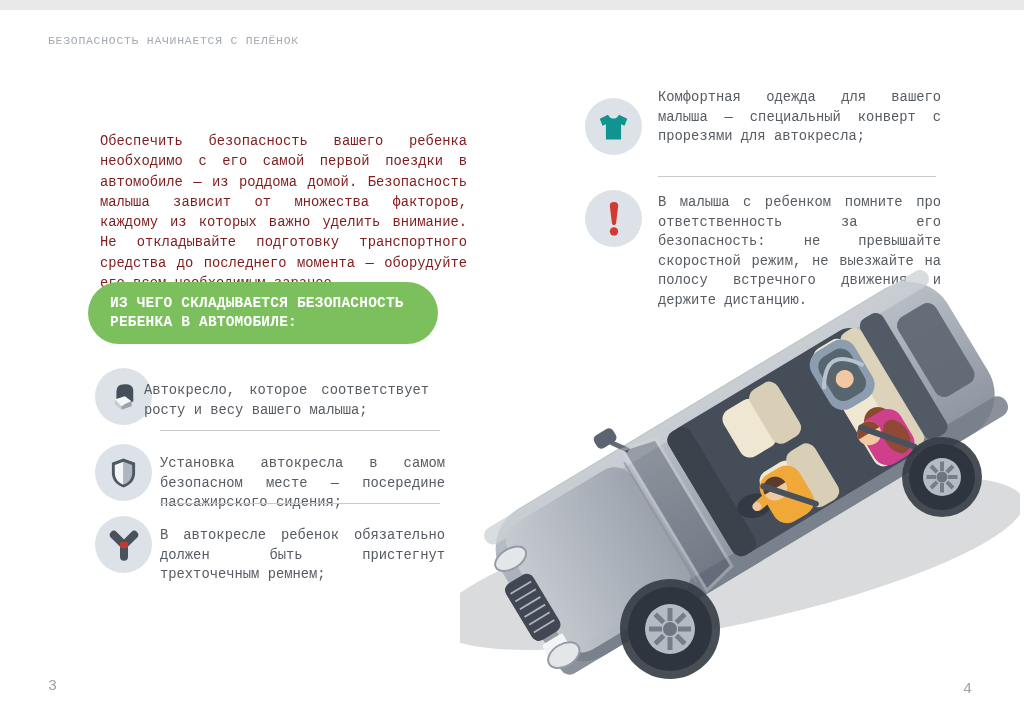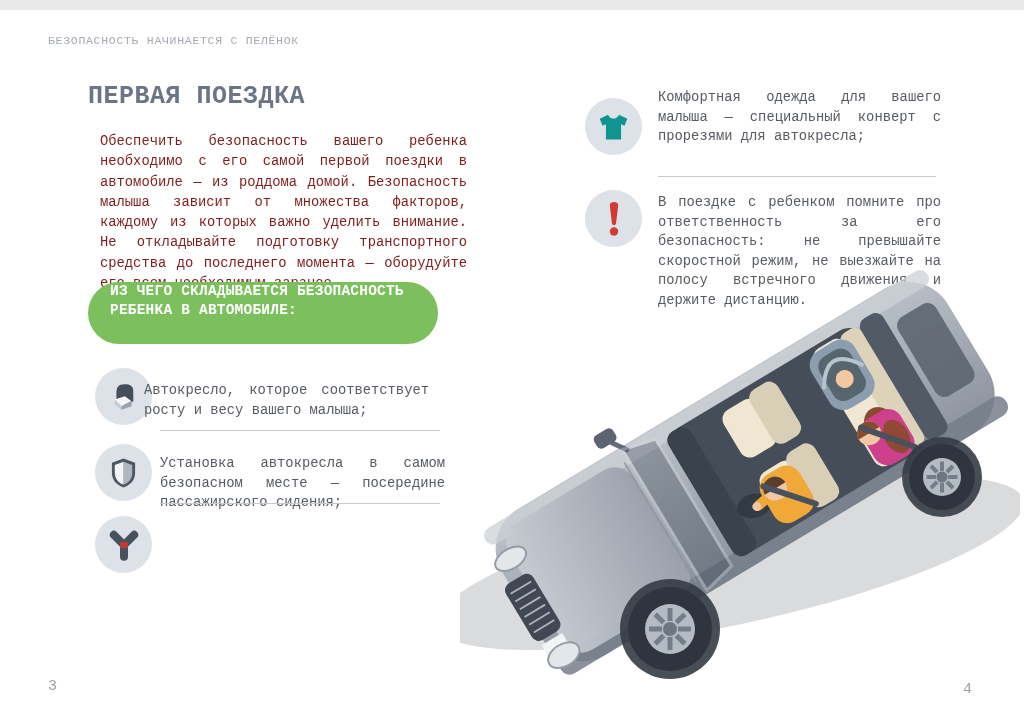--- a/index.html
+++ b/index.html
@@ -14,21 +14,21 @@
   .title{
     position:absolute;left:88px;top:72px;font-size:25px;font-weight:bold;
     color:#6b7585;letter-spacing:.5px;margin:0;
   }
   .intro{
     position:absolute;left:100px;top:122px;width:367px;font-size:13.8px;
     line-height:20.3px;color:#7f1d1d;text-align:justify;margin:0;
   }
   .callout{
     position:absolute;left:88px;top:272px;width:350px;height:62px;
-    background:#7cc05e;border-radius:31px;display:flex;align-items:flex-start;
+    background:#7cc05e;border-radius:31px;display:flex;align-items:center;
     box-sizing:border-box;padding:0 34px 0 22px;
   }
   .callout span{color:#ffffff;font-weight:bold;font-size:14.5px;line-height:19px;letter-spacing:.2px;}
   .icon-circle{
     position:absolute;width:57px;height:57px;border-radius:50%;
     background:#dde2e8;display:flex;align-items:center;justify-content:center;
   }
   .item-text{
     position:absolute;width:285px;font-size:13.8px;line-height:19.5px;
     color:#575c63;text-align:justify;margin:0;
@@ -37,21 +37,20 @@
   .pagenum{position:absolute;font-size:15px;color:#9aa1ab;}
   .car-wrap{position:absolute;left:460px;top:243px;width:560px;height:430px;}
 </style>
 </head>
 <body>
 
 <div class="page">
 
   <div class="kicker">БЕЗОПАСНОСТЬ НАЧИНАЕТСЯ С ПЕЛЁНОК</div>
 
-  <h1 class="title">ПЕРВАЯ ПОЕЗДКА</h1>
 
   <p class="intro">Обеспечить безопасность вашего ребенка необходимо с его самой первой поездки в автомобиле — из роддома домой. Безопасность малыша зависит от множества факторов, каждому из которых важно уделить внимание. Не откладывайте подготовку транспортного средства до последнего момента — оборудуйте его всем необходимым заранее.</p>
 
   <div class="callout">
     <span>ИЗ ЧЕГО СКЛАДЫВАЕТСЯ БЕЗОПАСНОСТЬ РЕБЕНКА В АВТОМОБИЛЕ:</span>
   </div>
 
   <div class="icon-circle" style="left:95px;top:358px;">
     <svg width="32" height="32" viewBox="0 0 19 19">
       <path d="M10 2 C6 2 5 4 5 7 L5 12 L10 15 L15 12 L15 6 C15 3 13 2 10 2 Z" fill="#454f5a"></path>
@@ -74,36 +73,37 @@
   <div class="divider" style="left:160px;top:493px;width:280px;"></div>
 
   <div class="icon-circle" style="left:95px;top:506px;">
     <svg width="32" height="32" viewBox="0 0 22 22">
       <line x1="4" y1="4" x2="11" y2="11" stroke="#47525d" stroke-width="5.5" stroke-linecap="round"></line>
       <line x1="18" y1="4" x2="11" y2="11" stroke="#47525d" stroke-width="5.5" stroke-linecap="round"></line>
       <line x1="11" y1="11" x2="11" y2="19" stroke="#47525d" stroke-width="5.5" stroke-linecap="round"></line>
       <rect x="8.3" y="9" width="5.4" height="4" rx="1" fill="#c13b33"></rect>
     </svg>
   </div>
+  <p class="item-text" style="left:160px;top:516px;">В автокресле ребенок обязательно должен быть пристегнут трехточечным ремнем;</p>
 
   <div class="icon-circle" style="left:585px;top:88px;">
     <svg width="33" height="28" viewBox="0 0 24 20">
       <path d="M8 1 L2 4 L4 9 L6.5 8 L6.5 19 L17.5 19 L17.5 8 L20 9 L22 4 L16 1 C15 3 13.5 3.8 12 3.8 C10.5 3.8 9 3 8 1 Z" fill="#0f9490"></path>
     </svg>
   </div>
   <p class="item-text" style="left:658px;top:78px;width:283px;">Комфортная одежда для вашего малыша — специальный конверт с прорезями для автокресла;</p>
   <div class="divider" style="left:658px;top:166px;width:278px;"></div>
 
   <div class="icon-circle" style="left:585px;top:180px;">
     <svg width="14" height="34" viewBox="0 0 10 26">
       <path d="M5 0 C2.8 0 1.6 1.2 1.8 3 L3.4 16 C3.5 17 4.2 17.6 5 17.6 C5.8 17.6 6.5 17 6.6 16 L8.2 3 C8.4 1.2 7.2 0 5 0 Z" fill="#d23b33"></path>
       <circle cx="5" cy="22.5" r="3.2" fill="#d23b33"></circle>
     </svg>
   </div>
-  <p class="item-text" style="left:658px;top:183px;width:283px;">В поездке с ребенком помните про ответственность за его безопасность: не превышайте скоростной режим, не выезжайте на полосу встречного движения и держите дистанцию.</p>
+  <p class="item-text" style="left:658px;top:183px;width:283px;">В малыша с ребенком помните про ответственность за его безопасность: не превышайте скоростной режим, не выезжайте на полосу встречного движения и держите дистанцию.</p>
 
   <div class="car-wrap">
     <svg width="560" height="430" viewBox="0 0 560 430">
       <defs>
         <linearGradient id="bodyG" x1="0" y1="0" x2="0" y2="1">
           <stop offset="0" stop-color="#bcc2c9"></stop>
             <stop offset="1" stop-color="#8a919c"></stop>
         </linearGradient>
         <linearGradient id="hoodG" x1="0" y1="0" x2="1" y2="0">
           <stop offset="0" stop-color="#c8cdd3"></stop>

